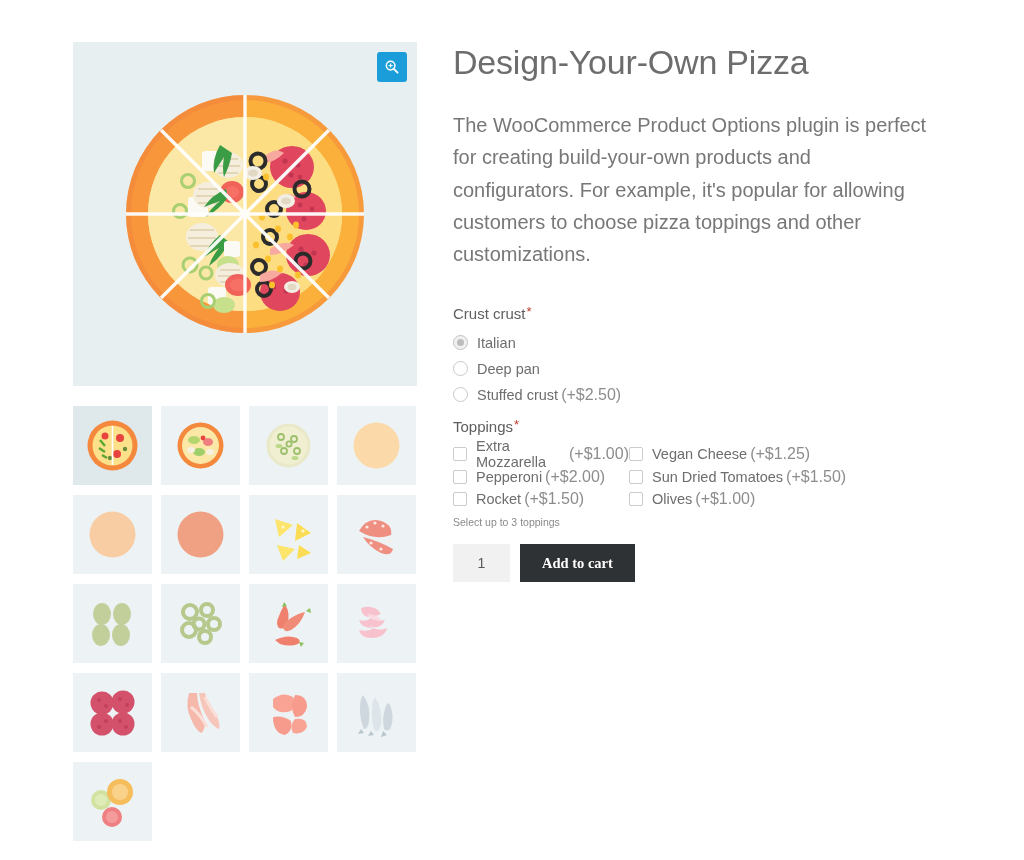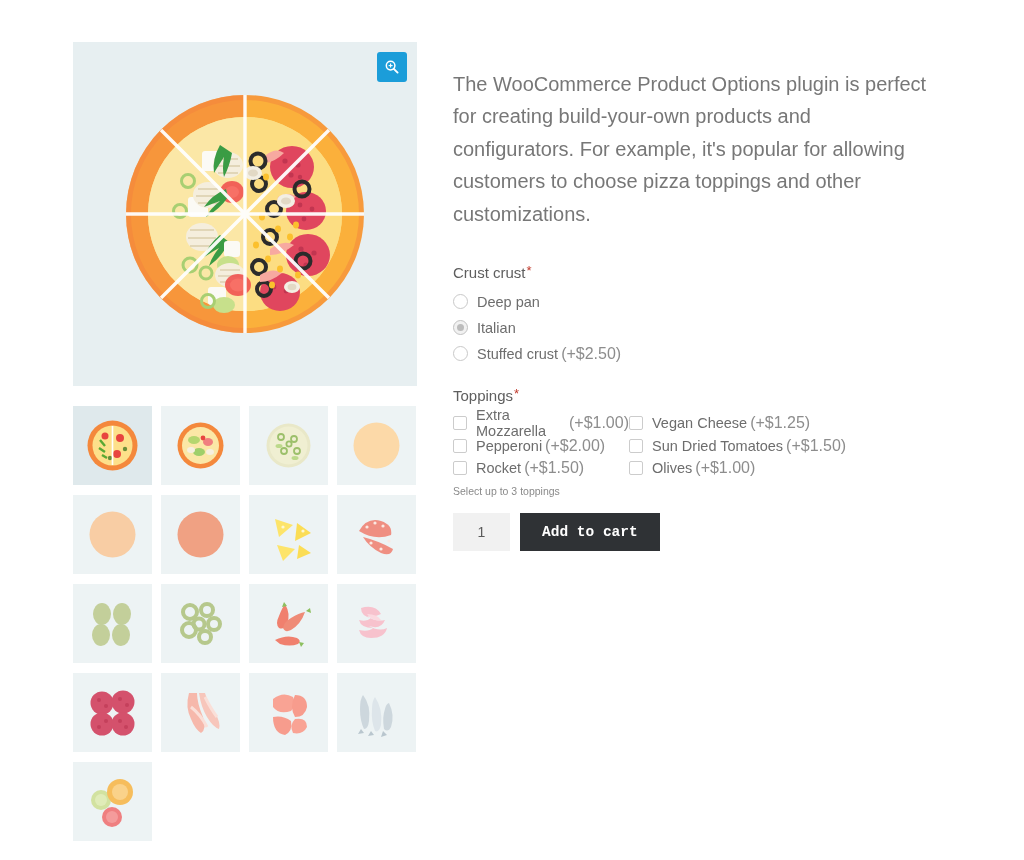--- a/index.html
+++ b/index.html
@@ -189,21 +189,21 @@
   .add-btn {
     margin-left: 10px;
     height: 38px;
     padding: 8px 22px;
     background: #2f3235;
     color: #ffffff;
     border: none;
     font-size: 14.5px;
     font-weight: 700;
     cursor: pointer;
-    font-family: Liberation Mono, monospace;
+    font-family: Liberation Serif, serif;
   }
 </style>
 </head>
 <body>
 
 <div class="page">
 
   <div class="gallery">
 
     <div class="main-image">
@@ -523,49 +523,50 @@
           <circle cx="39" cy="55" r="10" fill="#ef7f80"></circle>
             <circle cx="39" cy="55" r="6" fill="#f49b9b"></circle>
         </svg>
       </button>
 
     </div>
   </div>
 
   <div class="summary">
 
+    <h1 class="product-title">Design-Your-Own Pizza</h1>
 
 
     <p class="description">The WooCommerce Product Options plugin is perfect for creating build-your-own products and configurators. For example, it's popular for allowing customers to choose pizza toppings and other customizations.</p>
 
     <div class="field-group">
       <div class="field-label">
         <span>Crust crust</span><span class="req">*</span>
       </div>
 
       <div class="radio-row">
+        <span class="radio-box checked"></span>
+        <span class="opt-label">Italian</span>
+        <span class="opt-price"></span>
+      </div>
+
+      <div class="radio-row">
         <span class="radio-box"></span>
         <span class="opt-label">Deep pan</span>
-        <span class="opt-price"></span>
-      </div>
-
-      <div class="radio-row">
-        <span class="radio-box checked"></span>
-        <span class="opt-label">Italian</span>
         <span class="opt-price"></span>
       </div>
 
       <div class="radio-row">
         <span class="radio-box"></span>
         <span class="opt-label">Stuffed crust</span>
         <span class="opt-price">(+$2.50)</span>
       </div>
     </div>
 
-    <div class="field-group" style="margin-top:20px;">
+    <div class="field-group" style="margin-top:10px;">
       <div class="field-label">
         <span>Toppings</span><span class="req">*</span>
       </div>
 
       <div class="check-cols">
 
         <div class="check-col">
           <div class="check-row">
             <span class="check-box"></span>
             <span class="opt-label">Extra Mozzarella</span>

